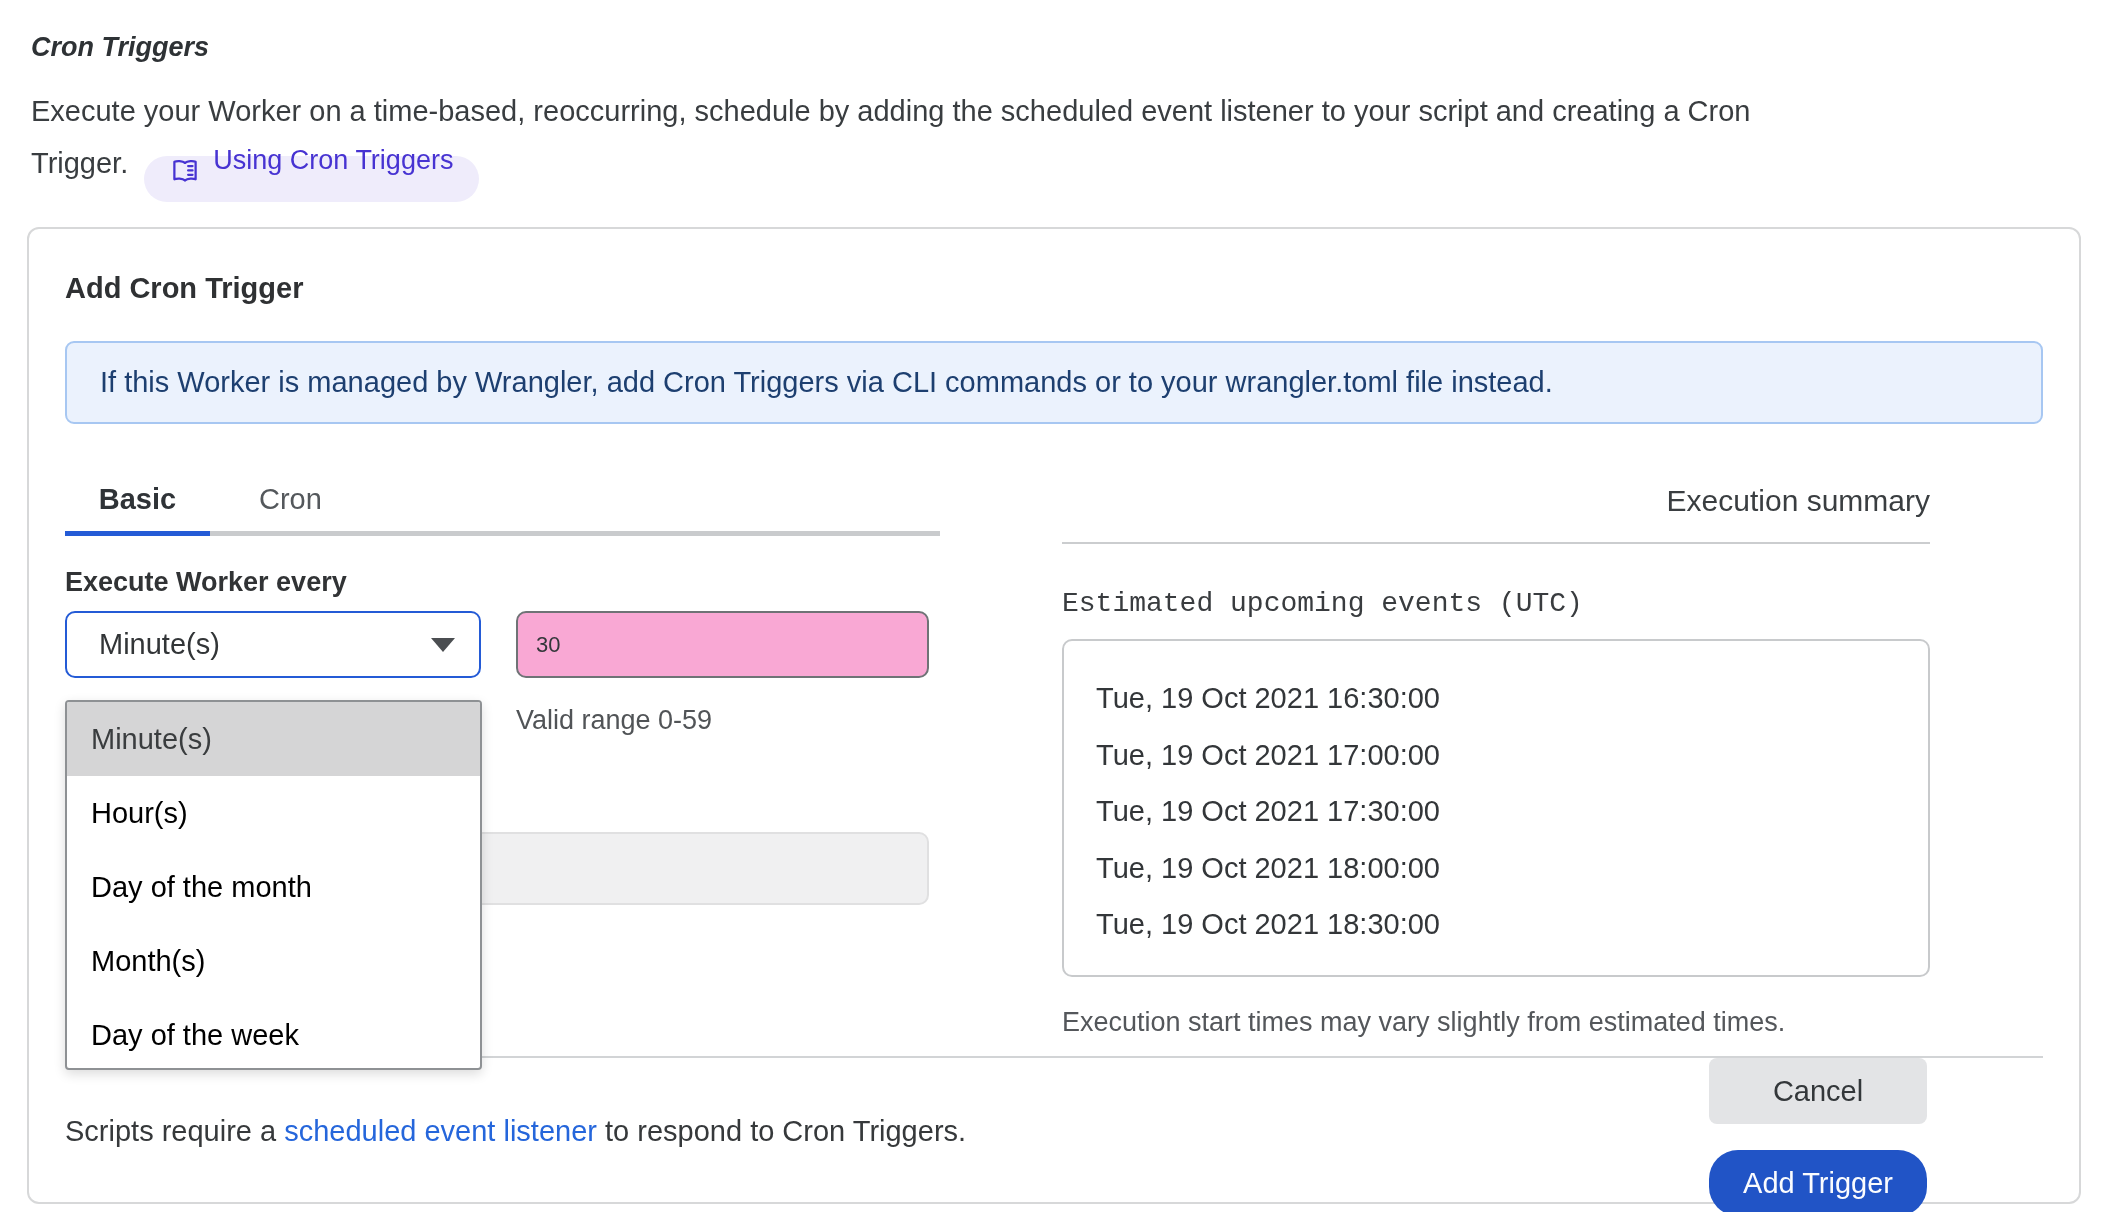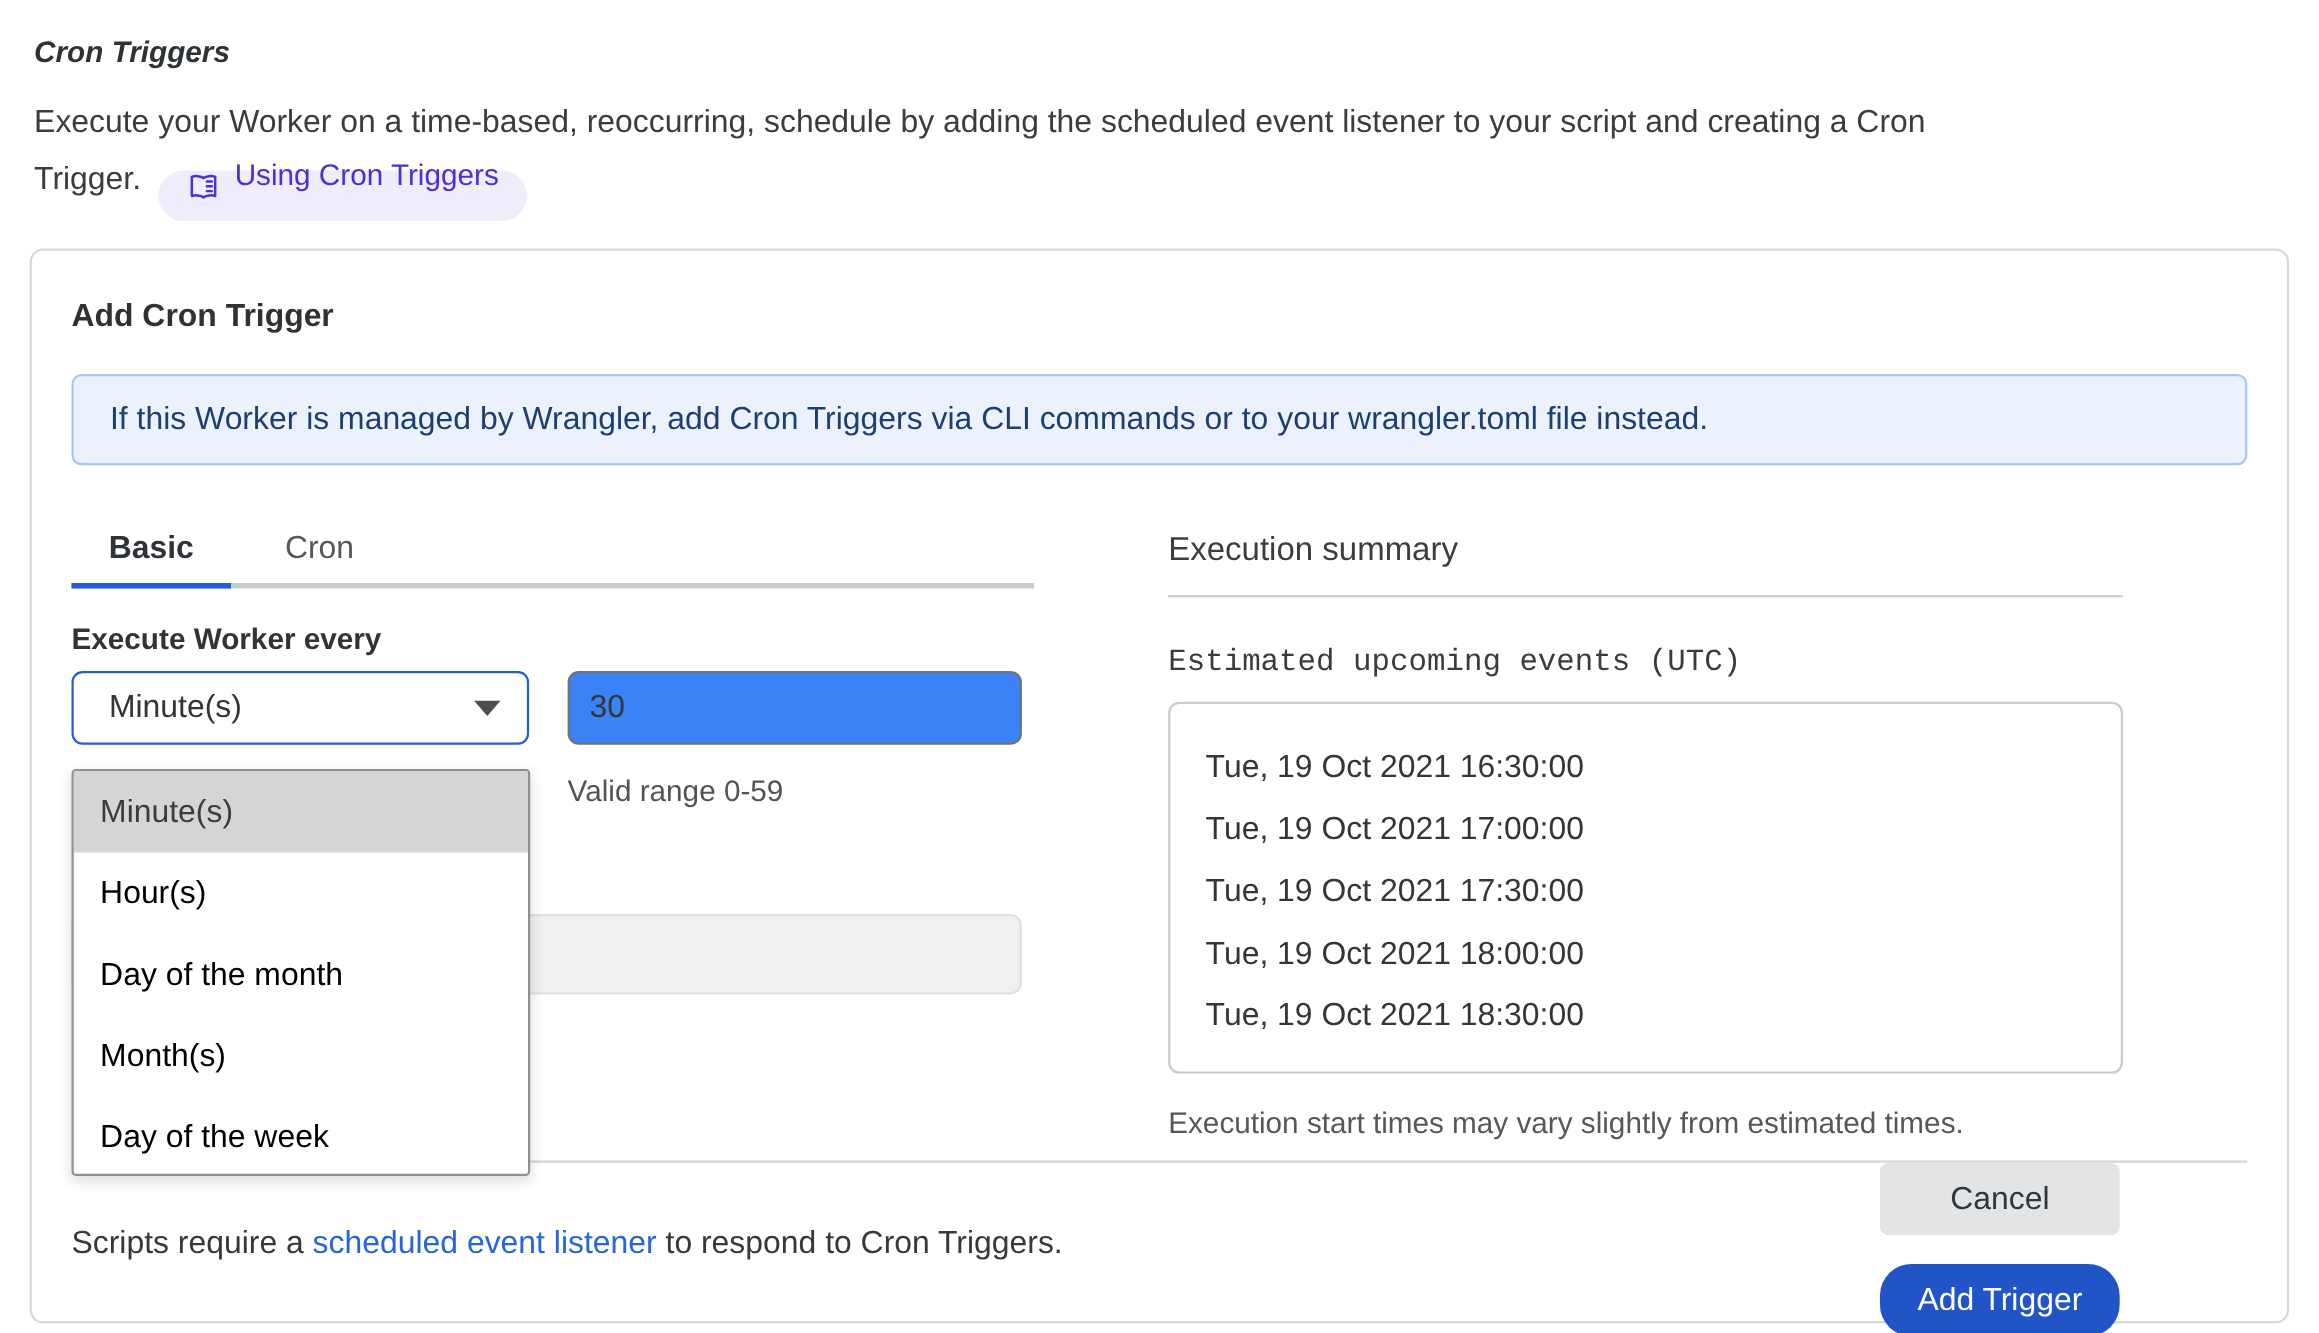--- a/index.html
+++ b/index.html
@@ -69,22 +69,22 @@
   .select-box .select-value { font-size: 29px; color: #323537; }
   .caret-down {
     width: 0; height: 0;
     border-left: 12px solid transparent; border-right: 12px solid transparent;
     border-top: 14px solid #4B4E51;
   }
   .input-wrap { margin-left: 35px; }
   .num-input {
     width: 413px; height: 67px;
     border: 2px solid #6F7376; border-radius: 10px;
-    font-family: inherit; font-size: 29px; color: #33373A;
-    padding: 0 0 0 18px; outline: none; background: #3b82f6;
+    font-family: inherit; font-size: 22px; color: #33373A;
+    padding: 0 0 0 18px; outline: none; background: #f9a8d4;
   }
   .helper-text { margin-top: 27px; font-size: 27px; color: #515457; }
   .disabled-field {
     position: absolute; left: 0; top: 359px;
     width: 864px; height: 73px;
     background: #F0F0F1; border: 2px solid #E0E0E1; border-radius: 10px;
   }
   
   .dropdown-menu {
     position: absolute; left: 0; top: 227px; z-index: 10;
@@ -96,21 +96,21 @@
   .dropdown-option {
     height: 74px; line-height: 74px; padding-left: 24px;
     font-size: 29px; color: #000000; cursor: pointer; white-space: nowrap;
   }
   .dropdown-option.selected { background: #D5D5D6; color: #3A3D3F; }
   
   .summary-header {
     height: 63px; border-bottom: 2px solid #CBCDCF;
     font-size: 30px; line-height: 40px; color: #3A3E41;
   }
-  .summary-header .hd { margin-top: 8px; }
+  .summary-header .hd { margin-top: 8px; text-align: right; }
   .summary-subtitle { margin-top: 44px; font-size: 28px; color: #393C3F; font-family: Liberation Mono, monospace; }
   .events-box {
     margin-top: 20px; height: 338px;
     border: 2px solid #C8CACC; border-radius: 10px;
     padding: 29px 20px 0 32px;
   }
   .event-line { font-size: 29px; line-height: 56.5px; color: #333639; }
   .summary-note { margin-top: 30px; font-size: 27px; color: #54575B; }
   
   .card-divider { border-top: 2px solid #D2D4D6; }

